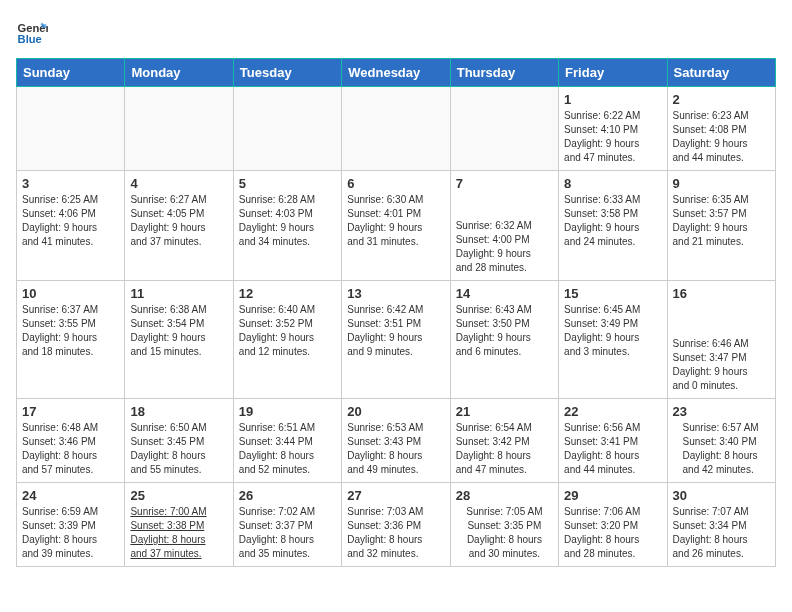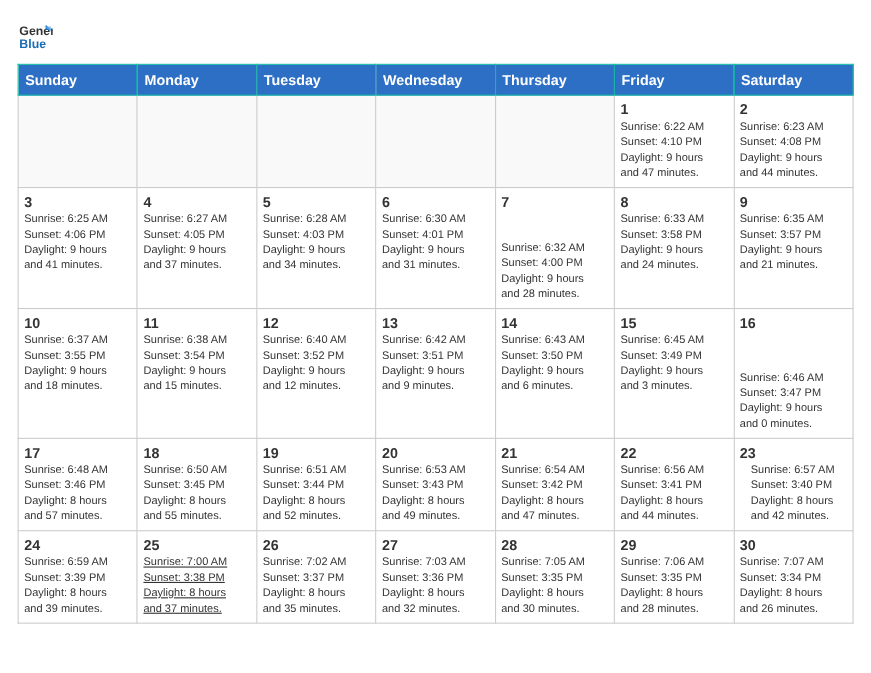--- a/index.html
+++ b/index.html
@@ -308,29 +308,29 @@
         </td>
         <td>
           <span class="day-number">27</span>
           <div class="day-info" style="white-space: pre-line;">Sunrise: 7:03 AM
 Sunset: 3:36 PM
 Daylight: 8 hours
 and 32 minutes.</div>
         </td>
         <td>
           <span class="day-number">28</span>
-          <div class="day-info" style="white-space: pre-line;">Sunrise: 7:05 AM
+          <div class="day-info" style="white-space: pre-line; text-align: center;">Sunrise: 7:05 AM
 Sunset: 3:35 PM
 Daylight: 8 hours
 and 30 minutes.</div>
         </td>
         <td>
           <span class="day-number">29</span>
           <div class="day-info" style="white-space: pre-line;">Sunrise: 7:06 AM
-Sunset: 3:35 PM
+Sunset: 3:20 PM
 Daylight: 8 hours
 and 28 minutes.</div>
         </td>
         <td>
           <span class="day-number">30</span>
           <div class="day-info" style="white-space: pre-line;">Sunrise: 7:07 AM
 Sunset: 3:34 PM
 Daylight: 8 hours
 and 26 minutes.</div>
         </td>

